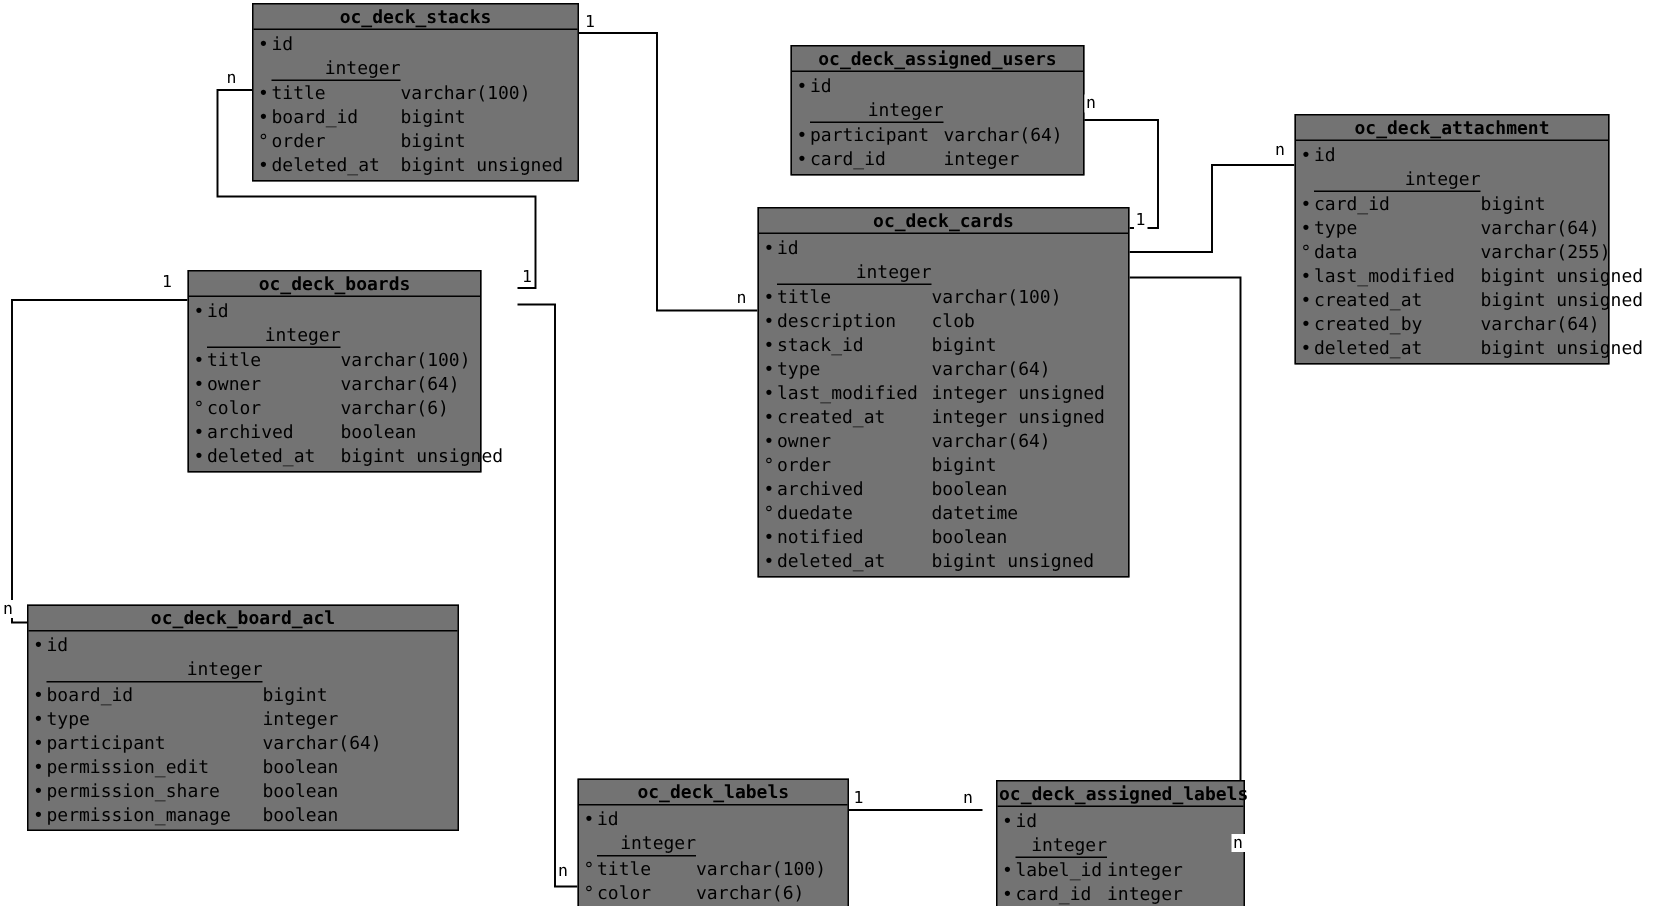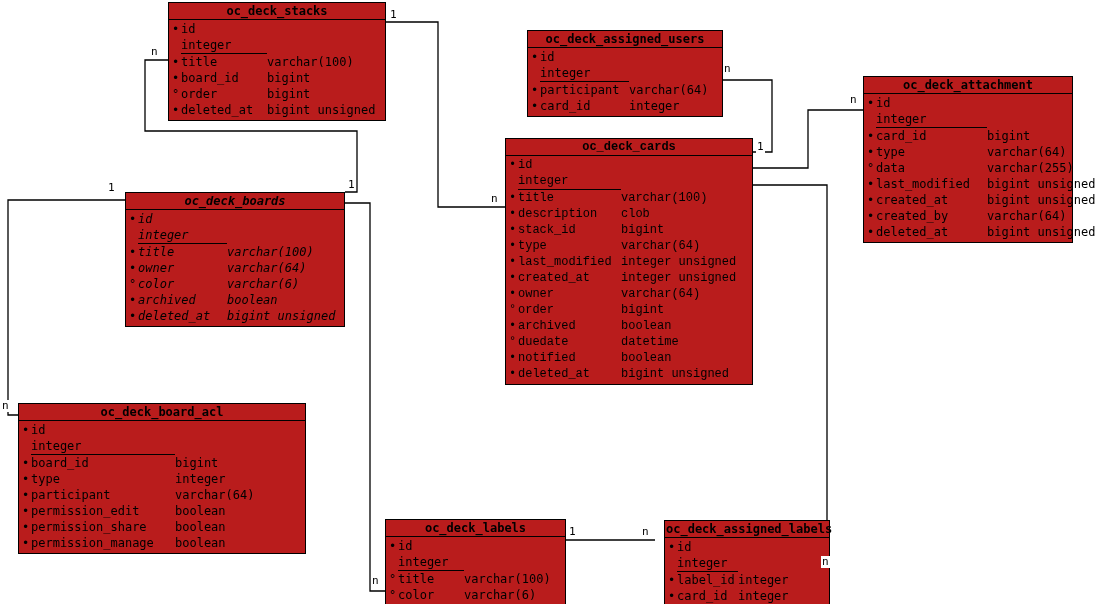--- a/index.html
+++ b/index.html
@@ -6,40 +6,40 @@
   html,body { background:#ffffff; }
   body {
     width:1105px; height:604px; position:relative; overflow:hidden;
     font-family:"DejaVu Sans Mono", monospace; color:#000;
   }
   .canvas { position:absolute; left:0; top:0; width:1105px; height:604px; }
   svg.lines { position:absolute; left:0; top:0; }
   svg.lines polyline { fill:none; stroke:#000; stroke-width:1.3; }
 
   .entity {
-    position:absolute; background:#b91c1c; border:1px solid #000;
+    position:absolute; background:#737373; border:1px solid #000;
   }
   .entity .title {
     font-weight:bold; font-size:12px; line-height:16px; text-align:center;
     border-bottom:1px solid #000; white-space:nowrap; padding:0 1px;
   }
   .entity .rows { padding:1px 4px 2px 3px; }
   .row { display:flex; font-size:12px; line-height:16px; white-space:pre; }
   .marker { width:9px; flex:none; }
   .content { display:flex; }
   .cname { width:var(--ncol); flex:none; }
-  .ctype { white-space:pre; }
+  .ctype { white-space:pre;text-align:right; }
   .row.pk .content { border-bottom:1px solid #000;flex-direction:column; }
 
   
   [data-table="oc_deck_stacks"]          { left:168px; top:2px;   width:218px; --ncol:86px; }
   [data-table="oc_deck_assigned_users"]  { left:527px; top:30px;  width:196px; --ncol:89px; }
   [data-table="oc_deck_attachment"]      { left:863px; top:76px;  width:210px; --ncol:111px; }
-  [data-table="oc_deck_cards"]           { left:505px; top:138px; width:248px;font-family:Liberation Mono, monospace; --ncol:103px; }
-  [data-table="oc_deck_boards"]          { left:125px; top:192px; width:220px;font-style:italic; --ncol:89px; }
+  [data-table="oc_deck_cards"]           { left:505px; top:138px; width:248px; --ncol:103px; }
+  [data-table="oc_deck_boards"]          { left:125px; top:180px; width:196px; --ncol:89px; }
   [data-table="oc_deck_board_acl"]       { left:18px;  top:403px; width:288px; --ncol:144px; }
   [data-table="oc_deck_labels"]          { left:385px; top:519px; width:181px; --ncol:66px; }
   [data-table="oc_deck_assigned_labels"] { left:664px; top:520px; width:166px; --ncol:61px; }
 
   .cl {
     position:absolute; font-size:11px; line-height:12px;
     background:#fff; padding:0 1px;
   }
 </style>
 </head>

